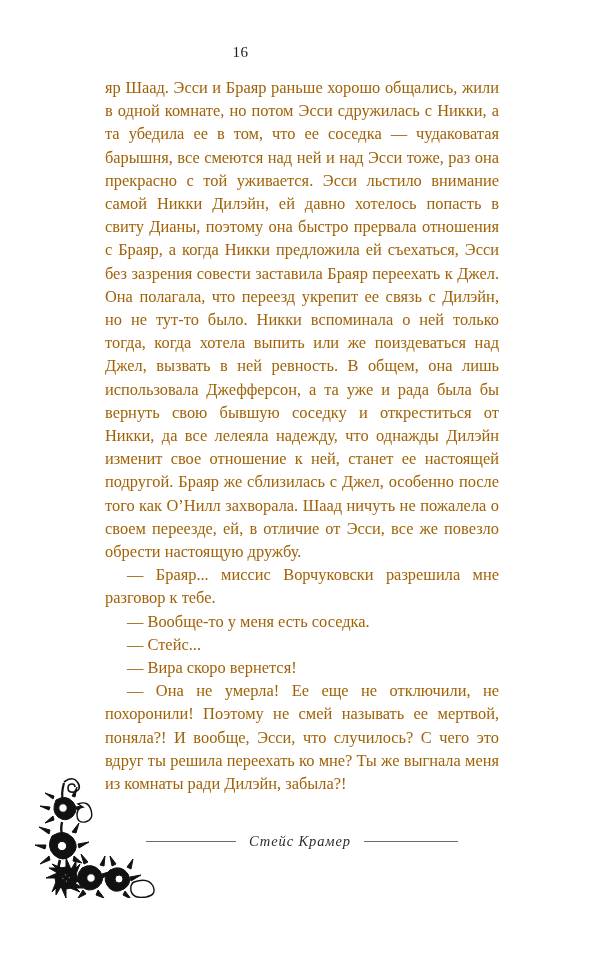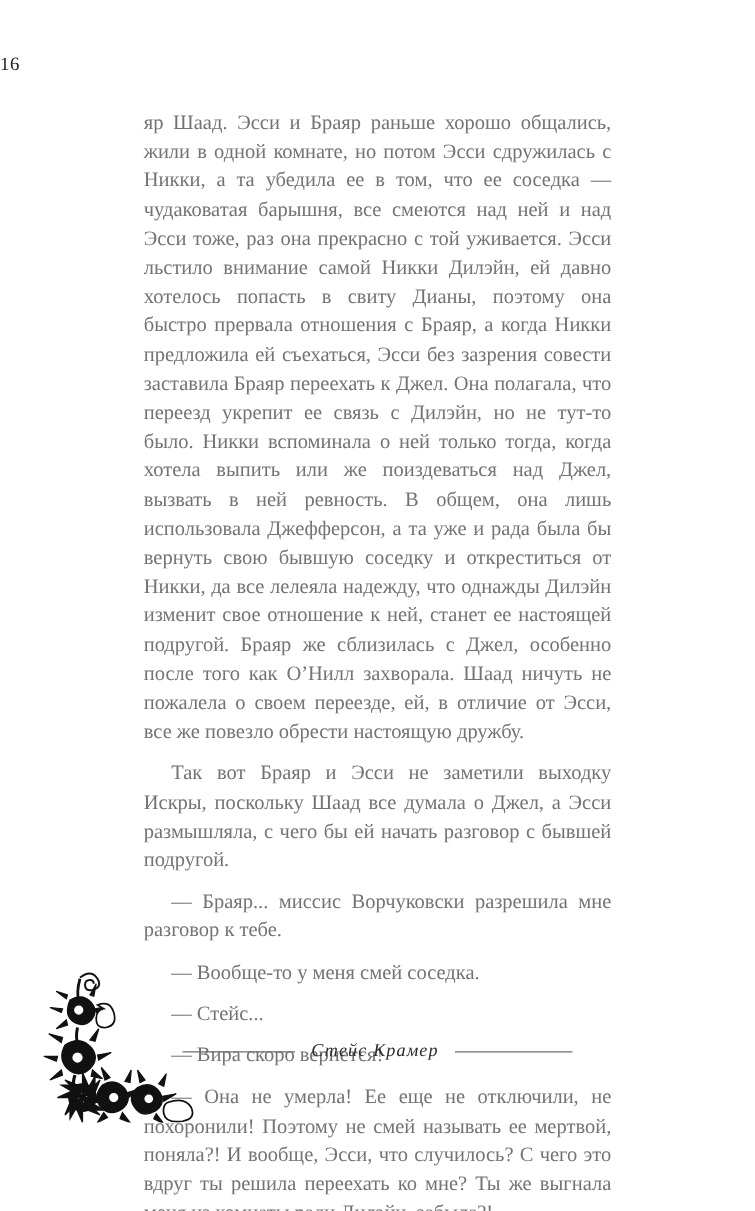--- a/index.html
+++ b/index.html
@@ -14,39 +14,39 @@
     background: #ffffff;
     overflow: hidden;
     font-family: "Liberation Serif", "DejaVu Serif", serif;
     color: #1a1a1a;
   }
   .page-number {
     position: absolute;
     top: 44px;
     left: 0;
     width: 481px;
-    text-align: left;
+    text-align: center;
     font-size: 15px;
     color: #1d1d1d;
     letter-spacing: 0.5px;
   }
   .text-block {
     position: absolute;
     left: 105px;
     top: 76px;
     width: 394px;
   }
   .para {
-    margin: 10px;
+    margin: 0;
     font-size: 16.4px;
     line-height: 23.2px;
     text-align: justify;
     text-justify: inter-word;
     hyphens: none;
-    color: #737373;
+    color: #a16207;
   }
   .para.indent {
     text-indent: 22px;
   }
   .para.dialogue {
     text-indent: 22px;
   }
   
   .ornament {
     position: absolute;
@@ -92,23 +92,22 @@
 </style>
 </head>
 <body>
 
 <div class="page">
 
   <div class="page-number">16</div>
 
   <div class="text-block">
     <p class="para">яр Шаад. Эсси и Браяр раньше хорошо общались, жили в одной комнате, но потом Эсси сдружилась с Никки, а та убедила ее в том, что ее соседка — чудаковатая барышня, все смеются над ней и над Эсси тоже, раз она прекрасно с той уживается. Эсси льстило внимание самой Никки Дилэйн, ей давно хотелось попасть в свиту Дианы, поэтому она быстро прервала отношения с Браяр, а когда Никки предложила ей съехаться, Эсси без зазрения совести заставила Браяр переехать к Джел. Она полагала, что переезд укрепит ее связь с Дилэйн, но не тут-то было. Никки вспоминала о ней только тогда, когда хотела выпить или же поиздеваться над Джел, вызвать в ней ревность. В общем, она лишь использовала Джефферсон, а та уже и рада была бы вернуть свою бывшую соседку и откреститься от Никки, да все лелеяла надежду, что однажды Дилэйн изменит свое отношение к ней, станет ее настоящей подругой. Браяр же сблизилась с Джел, особенно после того как О’Нилл захворала. Шаад ничуть не пожалела о своем переезде, ей, в отличие от Эсси, все же повезло обрести настоящую дружбу.</p>
-    <p class="para indent">Так вот Браяр и Эсси не заметили выходку Искры, поскольку Шаад все думала о Джел, а Эсси размышляла, с чего бы ей начать разговор с бывшей подругой.</p>
     <p class="para dialogue">— Браяр... миссис Ворчуковски разрешила мне разговор к тебе.</p>
-    <p class="para dialogue">— Вообще-то у меня смей соседка.</p>
+    <p class="para dialogue">— Вообще-то у меня есть соседка.</p>
     <p class="para dialogue">— Стейс...</p>
     <p class="para dialogue">— Вира скоро вернется!</p>
     <p class="para dialogue">— Она не умерла! Ее еще не отключили, не похоронили! Поэтому не смей называть ее мертвой, поняла?! И вообще, Эсси, что случилось? С чего это вдруг ты решила переехать ко мне? Ты же выгнала меня из комнаты ради Дилэйн, забыла?!</p>
   </div>
 
   <div class="ornament">
     <svg width="126" height="124" viewBox="0 0 126 124" xmlns="http://www.w3.org/2000/svg">
       <g fill="#111111" stroke="#111111">
 
         <path d="M30 8 q9 -7 14 1 q4 7 -4 9 q-6 1 -6 -4 q0 -4 4 -4 q3 0 3 3" fill="none" stroke-width="1.6"></path>

